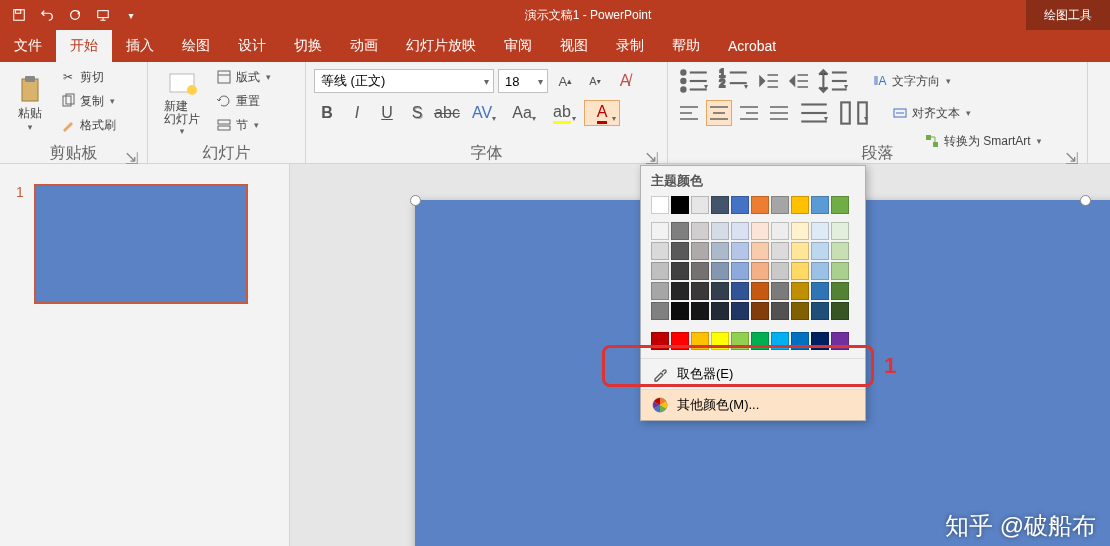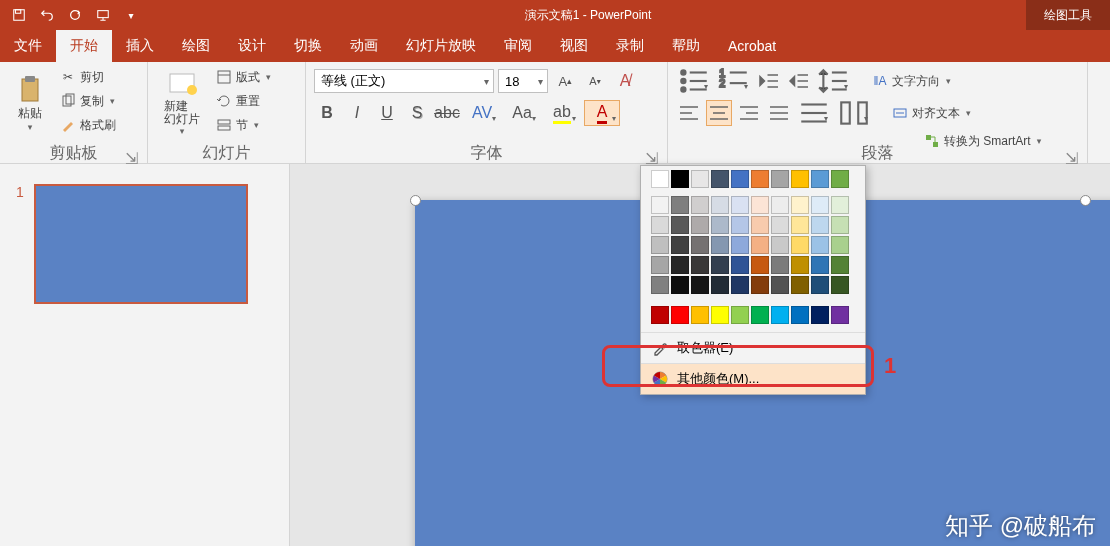--- a/index.html
+++ b/index.html
@@ -393,20 +393,21 @@
     </div>
   </div>
   <div class="slide-area">
     <div class="slide"></div>
     <div class="handle" style="left:120px;top:31px"></div>
     <div class="handle" style="left:790px;top:31px"></div>
   </div>
 </div>
 
 <div class="color-dd">
+  <div class="dd-title">主题颜色</div>
   <div class="color-grid">
     <div class="color-row" id="theme-row-main">
         <div class="sw" style="background: rgb(255, 255, 255);"></div>
         <div class="sw" style="background: rgb(0, 0, 0);"></div>
         <div class="sw" style="background: rgb(231, 230, 230);"></div>
         <div class="sw" style="background: rgb(68, 84, 106);"></div>
         <div class="sw" style="background: rgb(68, 114, 196);"></div>
         <div class="sw" style="background: rgb(237, 125, 49);"></div>
         <div class="sw" style="background: rgb(165, 165, 165);"></div>
         <div class="sw" style="background: rgb(255, 192, 0);"></div>

